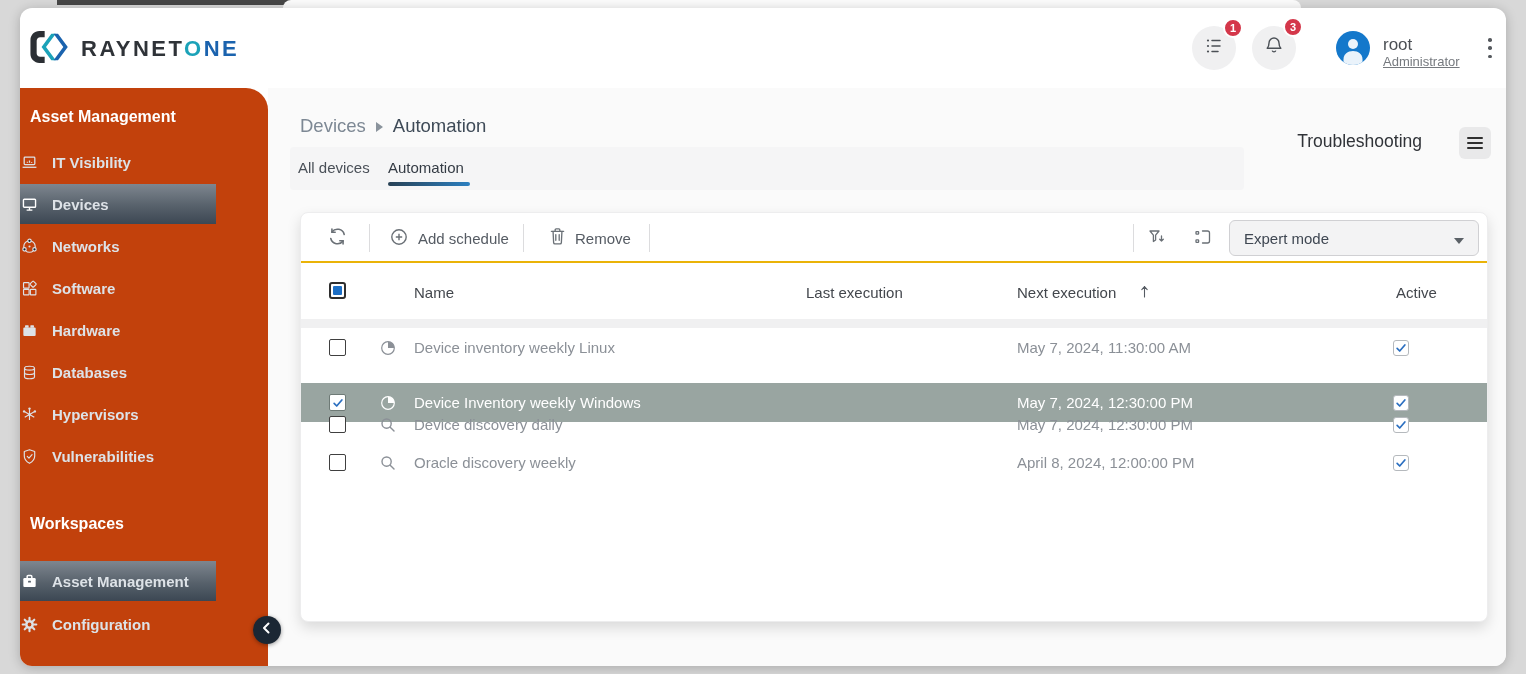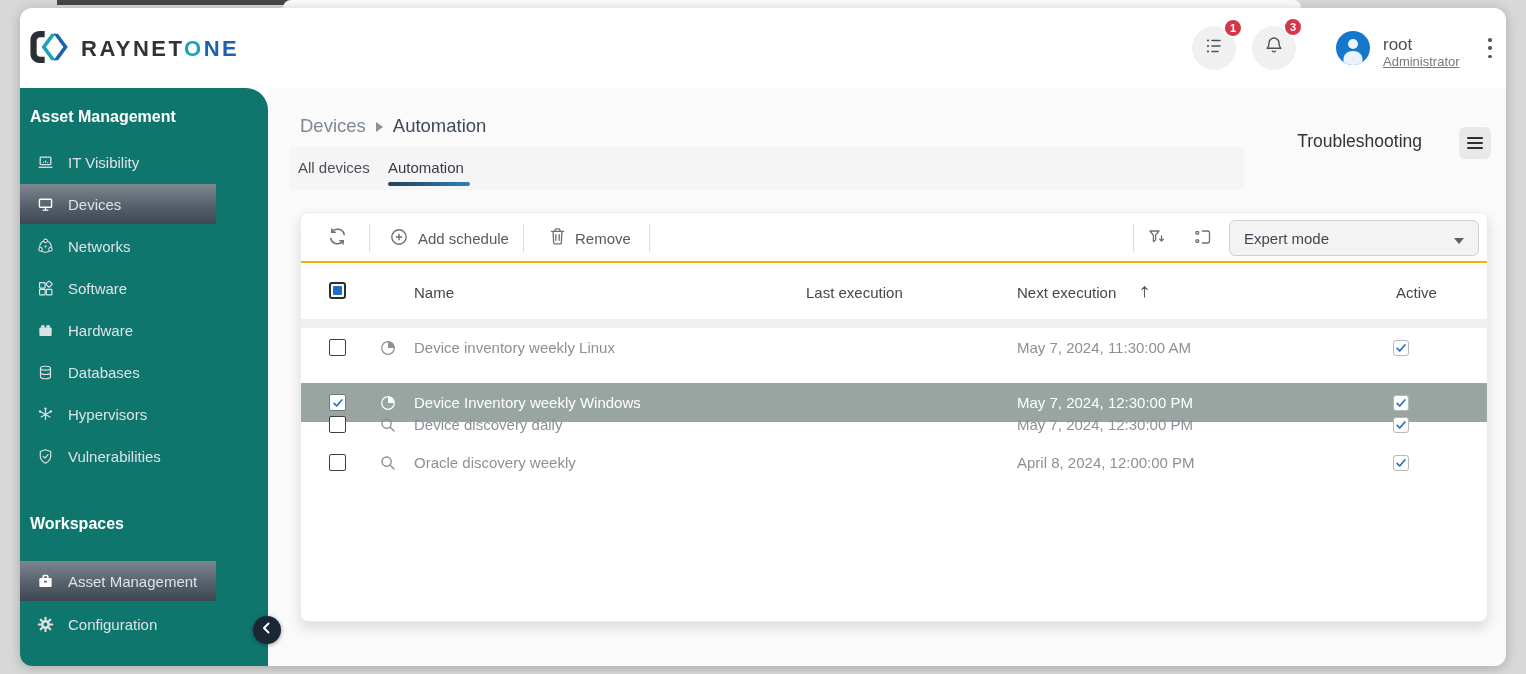--- a/index.html
+++ b/index.html
@@ -18,23 +18,23 @@
   .circle-btn { position:absolute; top:18px; width:44px; height:44px; border-radius:50%; background:#f0f0f1; display:flex; align-items:center; justify-content:center; cursor:pointer; }
   .badge { position:absolute; width:20px; height:20px; border-radius:50%; background:#d4374a; border:2px solid #fff; color:#fff; font-size:11px; font-weight:bold; display:flex; align-items:center; justify-content:center; z-index:3; }
   .avatar { position:absolute; left:1316px; top:23px; width:34px; height:34px; border-radius:50%; overflow:hidden; background:#1478cb; }
   .user-block { position:absolute; left:1363px; top:27px; line-height:1.15; }
   .user-name { font-size:17px; color:#4b4f54; }
   .user-role { font-size:13px; color:#75797e;text-decoration:underline; }
   .kebab { position:absolute; left:1464px; top:30px; width:12px; height:20px; display:flex; flex-direction:column; align-items:center; justify-content:space-between; cursor:pointer; }
   .kebab i { width:3.5px; height:3.5px; border-radius:50%; background:#55595e; }
 
   
-  .sidebar { position:absolute; left:0; top:80px; width:248px; height:578px; background:#0f766e; border-radius:0 22px 0 12px; }
+  .sidebar { position:absolute; left:0; top:80px; width:248px; height:578px; background:#c2410c; border-radius:0 22px 0 12px; }
   .side-title { position:absolute; left:10px; color:#fff; font-size:16px; font-weight:bold; }
-  .side-item { position:absolute; left:0; width:196px; height:40px; display:flex; align-items:center; padding-left:16px; gap:14px; color:#dde2e7; font-size:15px; font-weight:400; cursor:pointer; }
+  .side-item { position:absolute; left:0; width:196px; height:40px; display:flex; align-items:center; padding-left:0; gap:14px; color:#dde2e7; font-size:15px; font-weight:700; cursor:pointer; }
   .side-item.selected { background:linear-gradient(180deg,#7e868f 0%,#57616b 55%,#3c4753 100%); }
   .side-item .ic { width:18px; height:18px; display:flex; align-items:center; justify-content:center; }
   .collapse-btn { position:absolute; left:233px; top:608px; width:28px; height:28px; border-radius:50%; background:#1b2734; box-shadow:0 1px 4px rgba(0,0,0,.4); display:flex; align-items:center; justify-content:center; cursor:pointer; z-index:5; }
 
   
   .main { position:absolute; left:248px; top:80px; width:1238px; height:578px; background:#fafafa; border-radius:0 0 12px 0; }
   .breadcrumb { position:absolute; left:32px; top:27px; display:flex; align-items:center; gap:10px; font-size:18.5px; }
   .breadcrumb .parent { color:#7d8894; }
   .breadcrumb .current { color:#3e4a57; }
   .tab-strip { position:absolute; left:22px; top:59px; width:954px; height:43px; background:#f5f5f6; border-radius:4px; }

